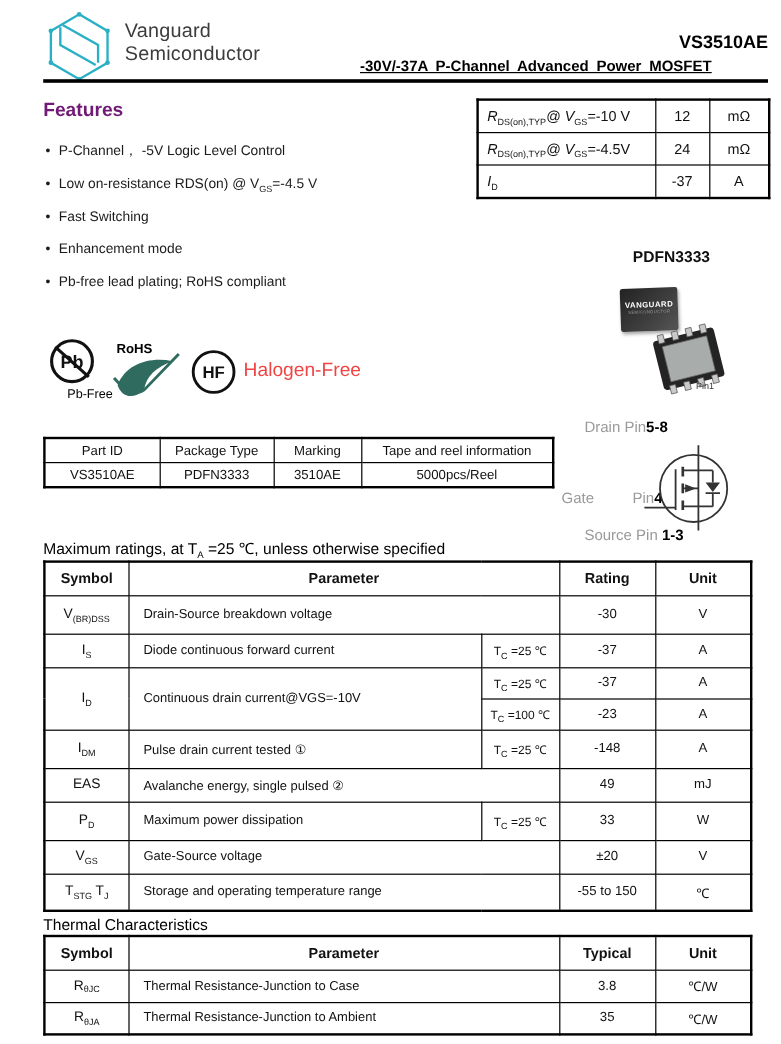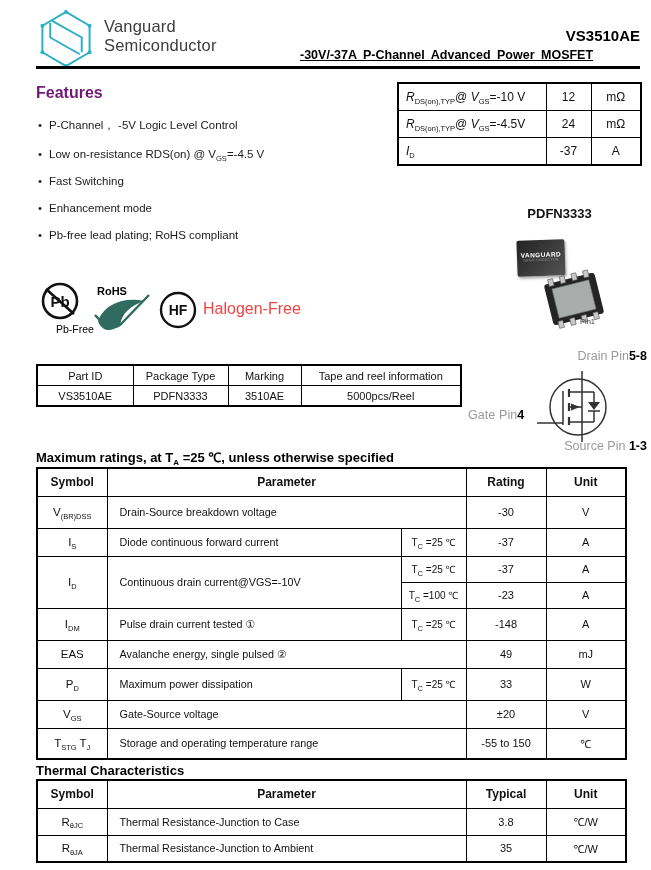--- a/index.html
+++ b/index.html
@@ -35,37 +35,37 @@
   .pt td{height:19px;text-align:center;font-size:11px;}
   .pt .hd{font-size:11px;}
 
   .rt .sym-cell{text-align:center;font-size:11.5px;}
   .rt .param-cell{font-size:10.8px;text-align:left;padding-left:12px;margin-top:36px;}
   .rt .cond-cell{font-size:10px;text-align:center;}
   .rt .val-cell{font-size:11px;text-align:center;}
   tr.h26{height:26px;} tr.h27{height:27px;} tr.h28{height:28px;}
   tr.h31{height:31px;} tr.h32{height:32px;}
 
-  .sec-h{font-size:13px;font-weight:bold;color:#000;}
+  .sec-h{font-size:13px;font-weight:normal;color:#000;}
 
   
   .pkg-label{font-size:13px;font-weight:bold;text-align:center;}
   .chip{width:48px;height:36px;background:linear-gradient(135deg,#222 0%,#3d3d3d 55%,#565656 100%);
         border-radius:2px;transform:rotate(-2deg);text-align:center;box-shadow:1px 2px 3px rgba(0,0,0,.35);}
   .chip .brand{display:block;color:#fff;font-weight:bold;font-size:6.5px;letter-spacing:.4px;margin-top:11px;}
   .chip .brand-sub{display:block;color:#9a9a9a;font-size:3.5px;letter-spacing:.3px;}
   .pin1{font-size:7.5px;color:#333;}
 
   
   .rohs-word{font-size:11px;font-weight:bold;color:#000;}
   .pb-label{font-size:10.5px;text-align:center;color:#000;}
   .hf-label{font-size:16px;color:#ef4444;}
 
   
-  .pinline{font-size:12.5px;text-align:right;white-space:nowrap;}
+  .pinline{font-size:12.5px;text-align:left;white-space:nowrap;}
   .pinline .w{color:#9a9a9a;}
   .pinline .n{color:#000;font-weight:bold;}
 </style>
 </head>
 <body>
 
 <div class="page">
 
   <svg class="abs" style="left:36px;top:9px;" width="60" height="59" viewBox="0 0 60 60">
     <g fill="none" stroke="#2AB0C5" stroke-width="2">
@@ -186,21 +186,21 @@
       <td>3510AE</td>
       <td>5000pcs/Reel</td>
     </tr>
   </tbody>
     </table>
 
   <div class="abs pinline" style="left:487px;top:349px;width:160px;">
     <span class="w">Drain Pin</span><span class="n">5-8</span>
   </div>
   <div class="abs pinline" style="left:468px;top:408px;">
-    <span class="w">Gate</span><span class="w" style="margin-left:4px;">Pin</span><span class="n">4</span>
+    <span class="w">Gate</span><span class="w" style="margin-left:32px;">Pin</span><span class="n">4</span>
   </div>
   <div class="abs pinline" style="left:487px;top:439px;width:160px;">
     <span class="w">Source Pin</span>&nbsp;<span class="n">1-3</span>
   </div>
   <svg class="abs" style="left:487px;top:345px;" width="160" height="112" viewBox="0 0 160 112">
     <g fill="none" stroke="#333" stroke-width="1.5">
       <circle cx="91" cy="62" r="28"></circle>
       <path d="M50,78 H76"></path>
       <path d="M76,46 V80"></path>
       <path d="M82,44 V52 M82,58 V66 M82,72 V80" stroke-width="2.2"></path>

